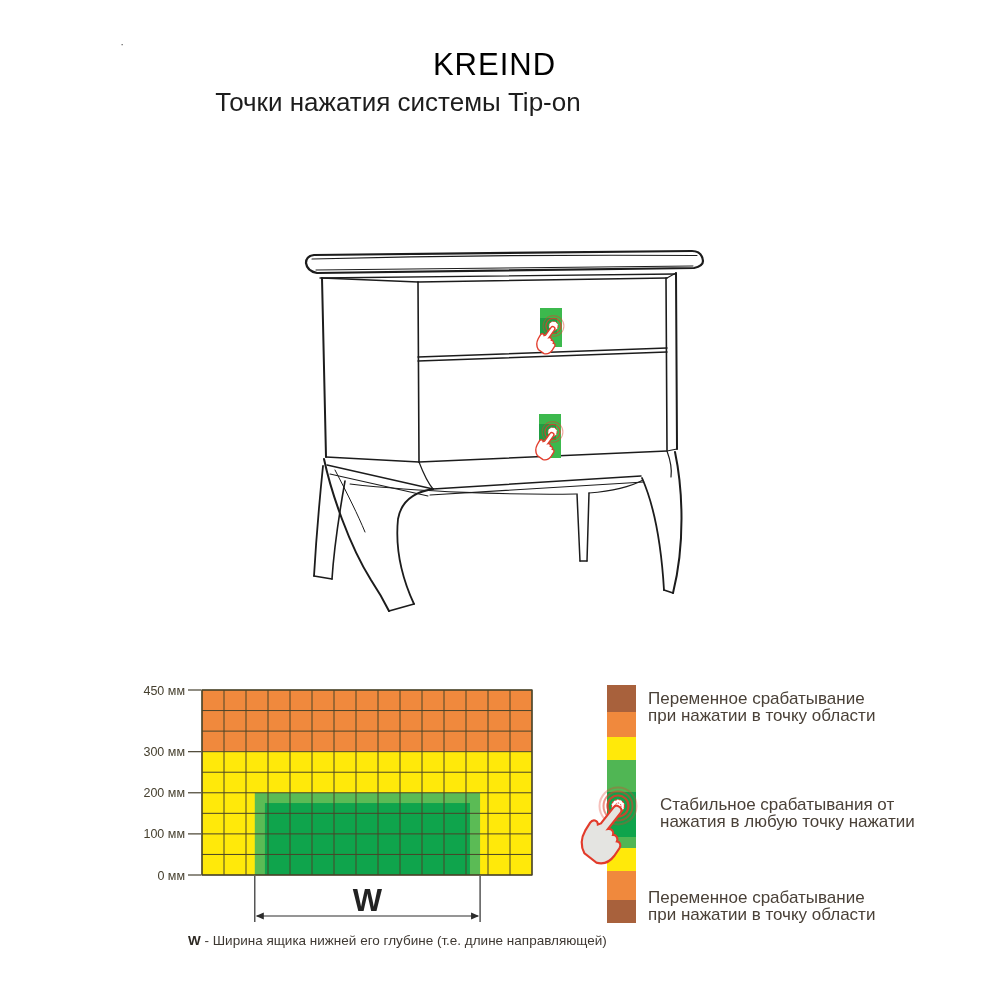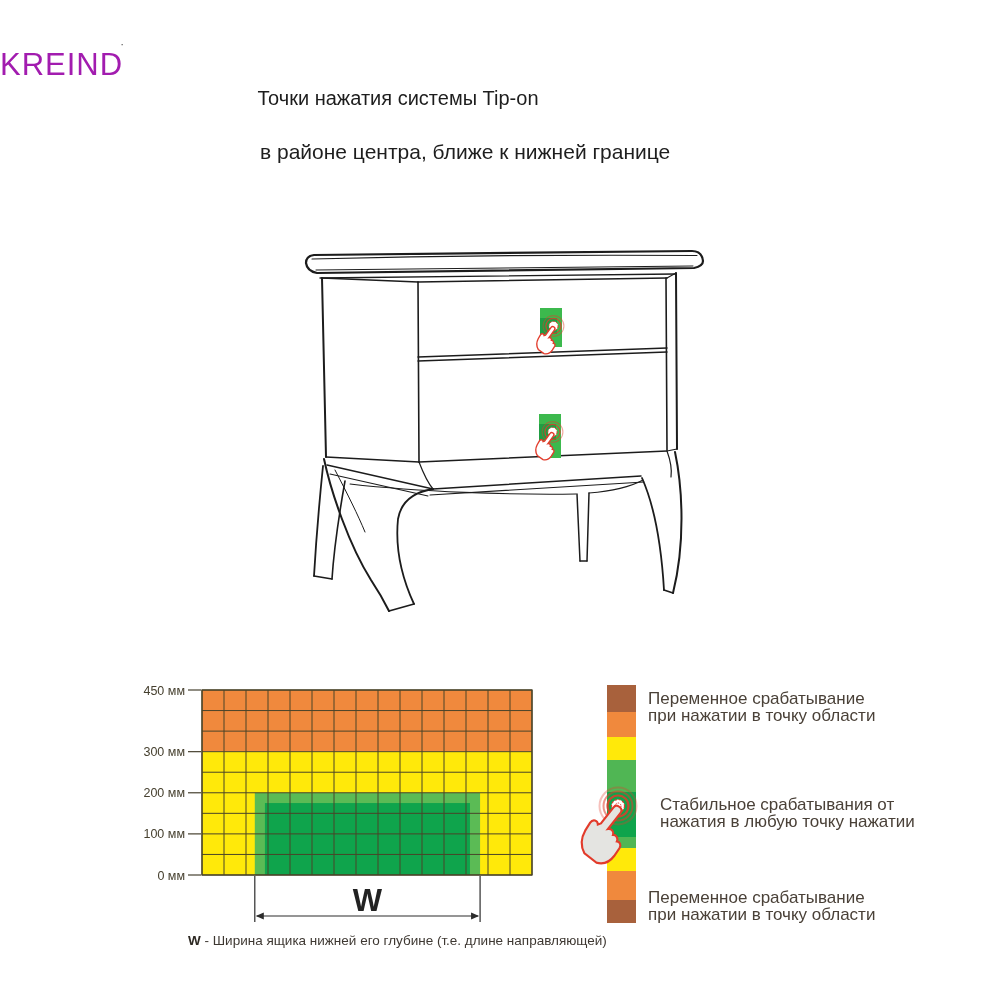--- a/index.html
+++ b/index.html
@@ -1,40 +1,39 @@
 <!DOCTYPE html>
 <html><head>
 <meta charset="utf-8">
 <style>
   * { margin:0; padding:0; box-sizing:border-box; }
   html,body { width:1000px; height:1000px; }
   body { position:relative; background:#ffffff; font-family:"Liberation Sans",sans-serif; color:#1c1c1c; overflow:hidden; }
   .abs { position:absolute; }
   #corner-dot { left:120px; top:36px; font-size:13px; color:#666; }
-  #page-title { left:0; top:47px; width:989px; font-size:31px; letter-spacing:1px; color:#a21caf; }
-  #page-subtitle { left:0; top:87px; width:796px; text-align:center; font-size:20px; color:#1d1d1d; }
+  #page-title { left:0; top:47px; width:989px; text-align:center; font-size:31px; letter-spacing:1px; color:#000000; }
+  #page-subtitle { left:0; top:87px; width:796px; text-align:center; font-size:26px; color:#1d1d1d; }
   #intro { left:260px; top:137px; font-size:21px; line-height:29px; color:#1e1e1e; }
   .legend-text { font-size:17px; line-height:17px; color:#4a4138; }
   #legend-text-1 { left:648px; top:690px; }
   #legend-text-2 { left:660px; top:796px; }
   #legend-text-3 { left:648px; top:889px; }
   #w-caption { left:188px; top:933px; font-size:13.5px; color:#3e3832; }
   #w-caption b { font-weight:bold; color:#2e2a24; }
   svg { position:absolute; left:0; top:0; }
 </style>
 </head>
 <body>
 
 <span id="corner-dot" class="abs">·</span>
 
 <div id="page-title" class="abs">KREIND</div>
 <div id="page-subtitle" class="abs">Точки нажатия системы Tip-on</div>
 
 <div id="intro" class="abs">
-  <div>в районе центра, ближе к нижней границе</div>
 </div>
 
 <svg id="overlay" width="1000" height="1000" viewBox="0 0 1000 1000">
   <defs>
     <path id="press-hand" d="M -2.3,2.2 Q -2.3,0 0,0 Q 2.3,0 2.3,2.2 L 2.3,12.5
       C 3.4,11.2 5.6,11.6 6.2,13.3
       C 7.4,12.3 9.4,12.9 9.8,14.7
       C 11.0,13.9 12.8,14.7 13.0,16.7
       L 13.3,21.5
       C 13.4,25.6 11.5,28.4 8.2,29.8

